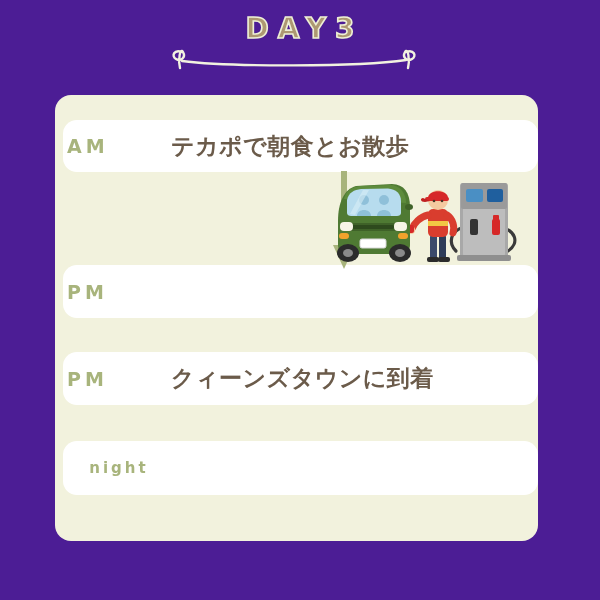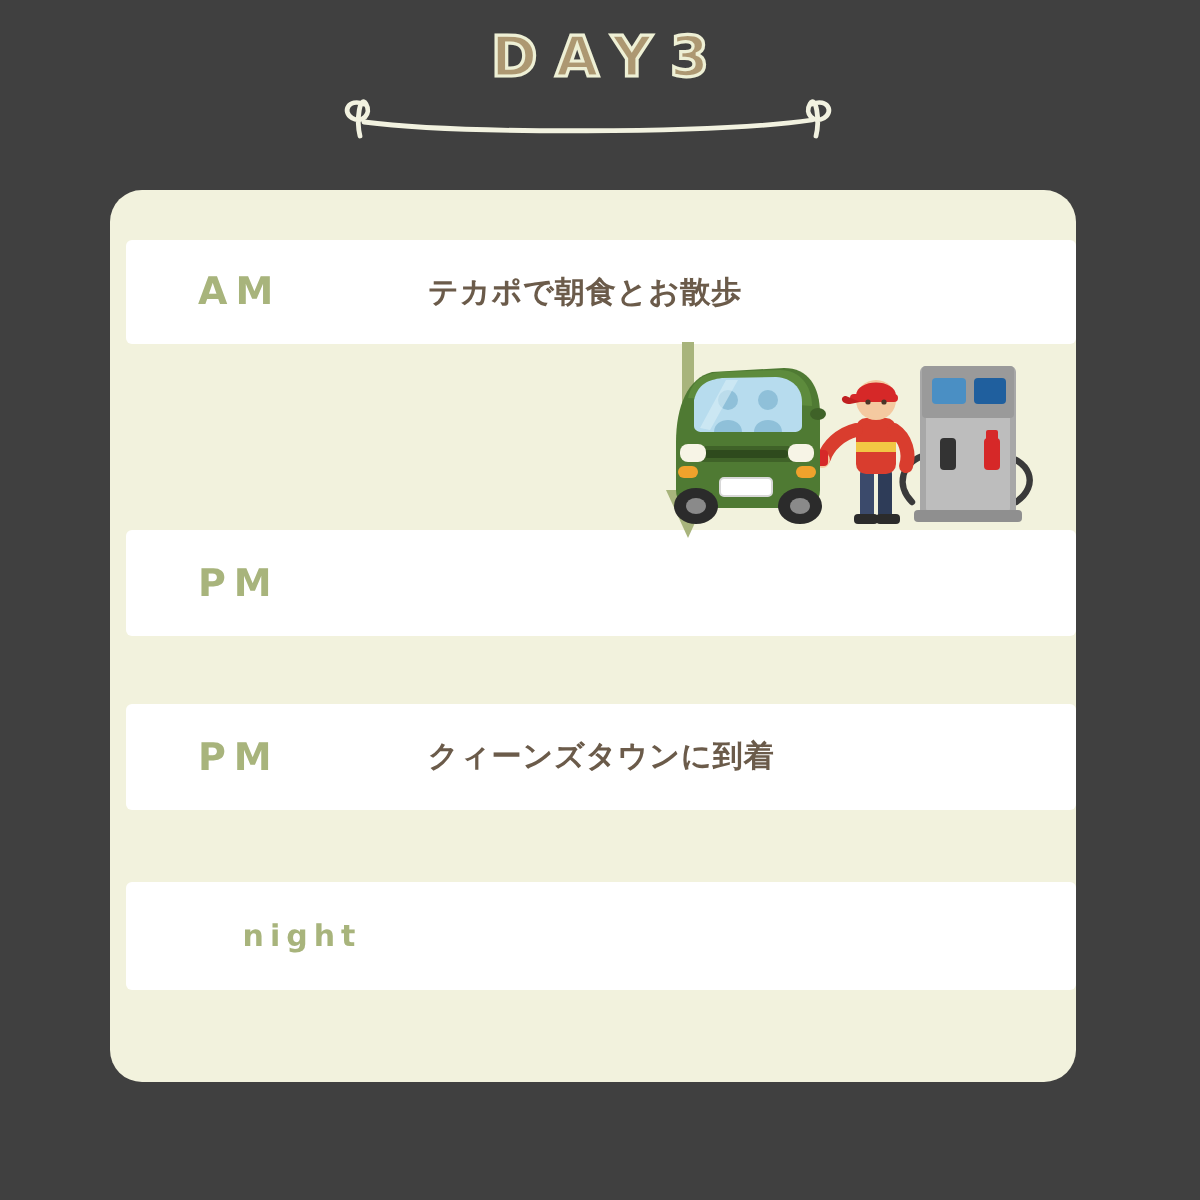--- a/index.html
+++ b/index.html
@@ -11,21 +11,21 @@
     height: 600px;
     overflow: hidden;
     background: #ad9872;
     font-family: "Liberation Sans", "DejaVu Sans", sans-serif;
   }
 
   #stage {
     position: relative;
     width: 600px;
     height: 600px;
-    background: #404040;
+    background: #4c1d95;
   }
 
   
   .header {
     position: absolute;
     left: 0;
     top: 14px;
     width: 600px;
     text-align: center;
   }
@@ -65,25 +65,25 @@
     top: 0;
     width: 483px;
     height: 446px;
   }
 
   .row {
     position: absolute;
     left: 8px;
     width: 475px;
     background: #ffffff;
-    border-radius: 3px;
+    border-radius: 14px;
     display: flex;
     align-items: center;
     box-sizing: border-box;
-    padding-left: 36px;
+    padding-left: 4px;
   }
   .row-1 { top: 25px;  height: 52px; }
   .row-2 { top: 170px; height: 53px; }
   .row-3 { top: 257px; height: 53px; }
   .row-4 { top: 346px; height: 54px; text-align: center; }
 
   .time-label {
     color: #a8b47c;
     font-family: "DejaVu Sans", sans-serif;
     font-weight: 700;
@@ -97,24 +97,23 @@
   .time-label.night {
     width: 104px;
     font-size: 15px;
     letter-spacing: 3px;
   }
 
   .activity-text {
     color: #6b5b4a;
     font-family: Liberation Serif, serif;
     font-weight: 700;
-    font-size: 15px;
+    font-size: 23px;
     letter-spacing: 0.5px;
     white-space: nowrap;
-    margin-left: 11px;
   }
 
   
   .arrow {
     position: absolute;
     left: 276px;
     top: 76px;
     width: 26px;
     height: 100px;
   }

